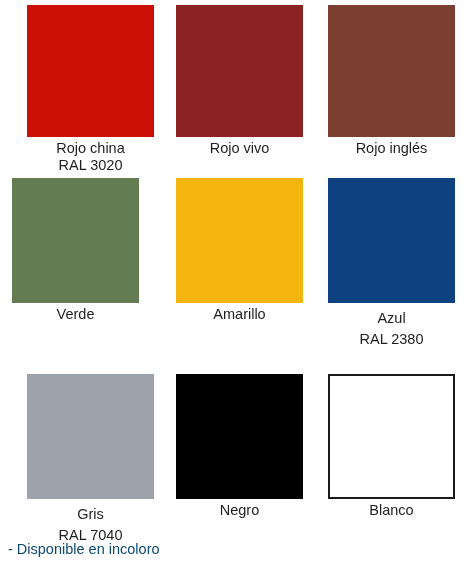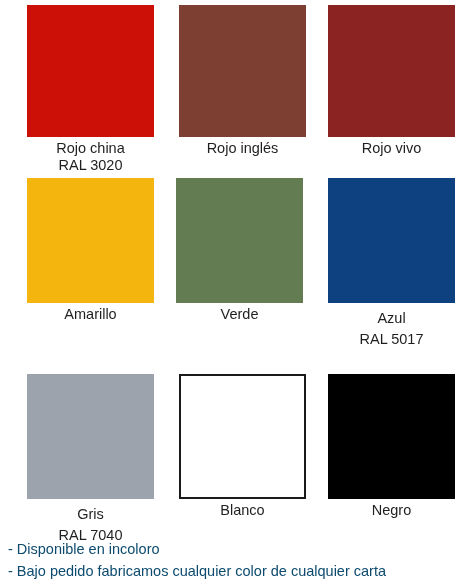--- a/index.html
+++ b/index.html
@@ -98,62 +98,61 @@
 <div id="color-chart">
 
   <div class="swatch-grid">
 
     <div class="swatch-row row-0">
       <div class="swatch-cell col-0">
         <div class="swatch-chip" style="background-color: rgb(204, 16, 8);"></div>
         <div class="swatch-label">Rojo china
 RAL 3020</div>
       </div>
+      <div class="swatch-cell col-1">
+        <div class="swatch-chip" style="background-color: rgb(138, 35, 33);"></div>
+        <div class="swatch-label">Rojo vivo</div>
+      </div>
       <div class="swatch-cell col-2">
         <div class="swatch-chip" style="background-color: rgb(126, 63, 51);"></div>
         <div class="swatch-label">Rojo inglés</div>
       </div>
-      <div class="swatch-cell col-1">
-        <div class="swatch-chip" style="background-color: rgb(138, 35, 33);"></div>
-        <div class="swatch-label">Rojo vivo</div>
-      </div>
     </div>
 
     <div class="swatch-row row-1">
+      <div class="swatch-cell col-1">
+        <div class="swatch-chip" style="background-color: rgb(99, 124, 81);"></div>
+        <div class="swatch-label">Verde</div>
+      </div>
       <div class="swatch-cell col-0">
         <div class="swatch-chip" style="background-color: rgb(245, 181, 15);"></div>
         <div class="swatch-label">Amarillo</div>
       </div>
-      <div class="swatch-cell col-1">
-        <div class="swatch-chip" style="background-color: rgb(99, 124, 81);"></div>
-        <div class="swatch-label">Verde</div>
-      </div>
       <div class="swatch-cell col-2">
         <div class="swatch-chip" style="background-color: rgb(13, 65, 128);"></div>
         <div class="swatch-label wide-lines">Azul
-RAL 5017</div>
+RAL 2380</div>
       </div>
     </div>
 
     <div class="swatch-row row-2">
       <div class="swatch-cell col-0">
         <div class="swatch-chip" style="background-color: rgb(157, 163, 172);"></div>
         <div class="swatch-label wide-lines">Gris
 RAL 7040</div>
       </div>
+      <div class="swatch-cell col-1">
+        <div class="swatch-chip" style="background-color: rgb(0, 0, 0);"></div>
+        <div class="swatch-label">Negro</div>
+      </div>
       <div class="swatch-cell col-2">
         <div class="swatch-chip bordered" style="background-color: rgb(255, 255, 255);"></div>
         <div class="swatch-label">Blanco</div>
-      </div>
-      <div class="swatch-cell col-1">
-        <div class="swatch-chip" style="background-color: rgb(0, 0, 0);"></div>
-        <div class="swatch-label">Negro</div>
       </div>
     </div>
 
   </div>
 
   <div class="notes">
     <div class="note-line">- Disponible en incoloro</div>
-    <div class="note-line">- Bajo pedido fabricamos cualquier color de cualquier carta</div>
   </div>
 
 </div>
 
 </body></html>

